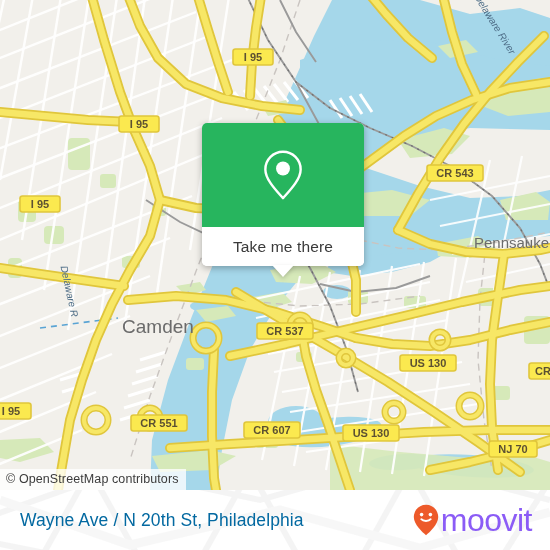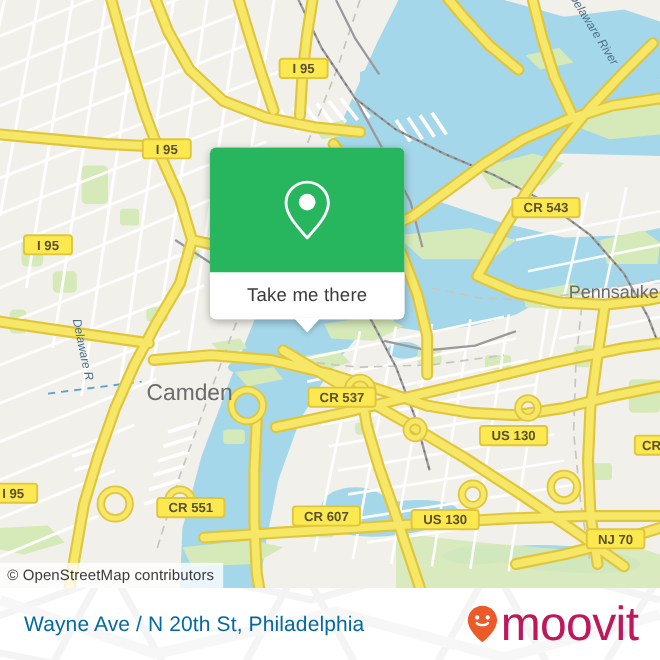--- a/index.html
+++ b/index.html
@@ -20,21 +20,21 @@
     background:rgba(255,255,255,0.78);
     font-size:12.5px;color:#3b3b3b;
     padding:3px 7px 3px 6px;
     letter-spacing:.1px;
     line-height:15px;
     margin-top:30px;
   }
 
   
   .popup{
-    position:absolute;left:175px;top:123px;width:162px;
+    position:absolute;left:202px;top:123px;width:162px;
     border-radius:5px;
     box-shadow:0 2px 7px rgba(0,0,0,.30);
     background:#ffffff;
     overflow:visible;
   }
   .popup-top{
     background:#27b55e;
     height:104px;border-radius:5px 5px 0 0;
     display:flex;align-items:center;justify-content:center;
   }
@@ -65,21 +65,21 @@
     position:relative;width:100%;height:100%;
     display:flex;align-items:center;justify-content:space-between;
     padding:0 18px 0 20px;box-sizing:border-box;
   }
   .footer-title{
     font-size:17.5px;color:#0369a1;letter-spacing:.1px;white-space:nowrap;
   }
   .brand{display:flex;align-items:center;gap:2px;}
   .brand-pin{width:26px;height:32px;display:block;}
   .brand-word{
-    font-size:40px;color:#be185d;letter-spacing:-.5px;
+    font-size:32px;color:#8b5cf6;letter-spacing:-.5px;
     line-height:30px;font-weight:400;
   }
 
   
   .shield-txt{font-family:"Liberation Sans", sans-serif;font-weight:bold;}
   .placelabel{font-family:"Liberation Sans", sans-serif;fill:#6b6b6b;}
   .waterlabel{font-family:"Liberation Sans", sans-serif;fill:#4e6d87;font-style:italic;}
 </style>
 </head>
 <body>

